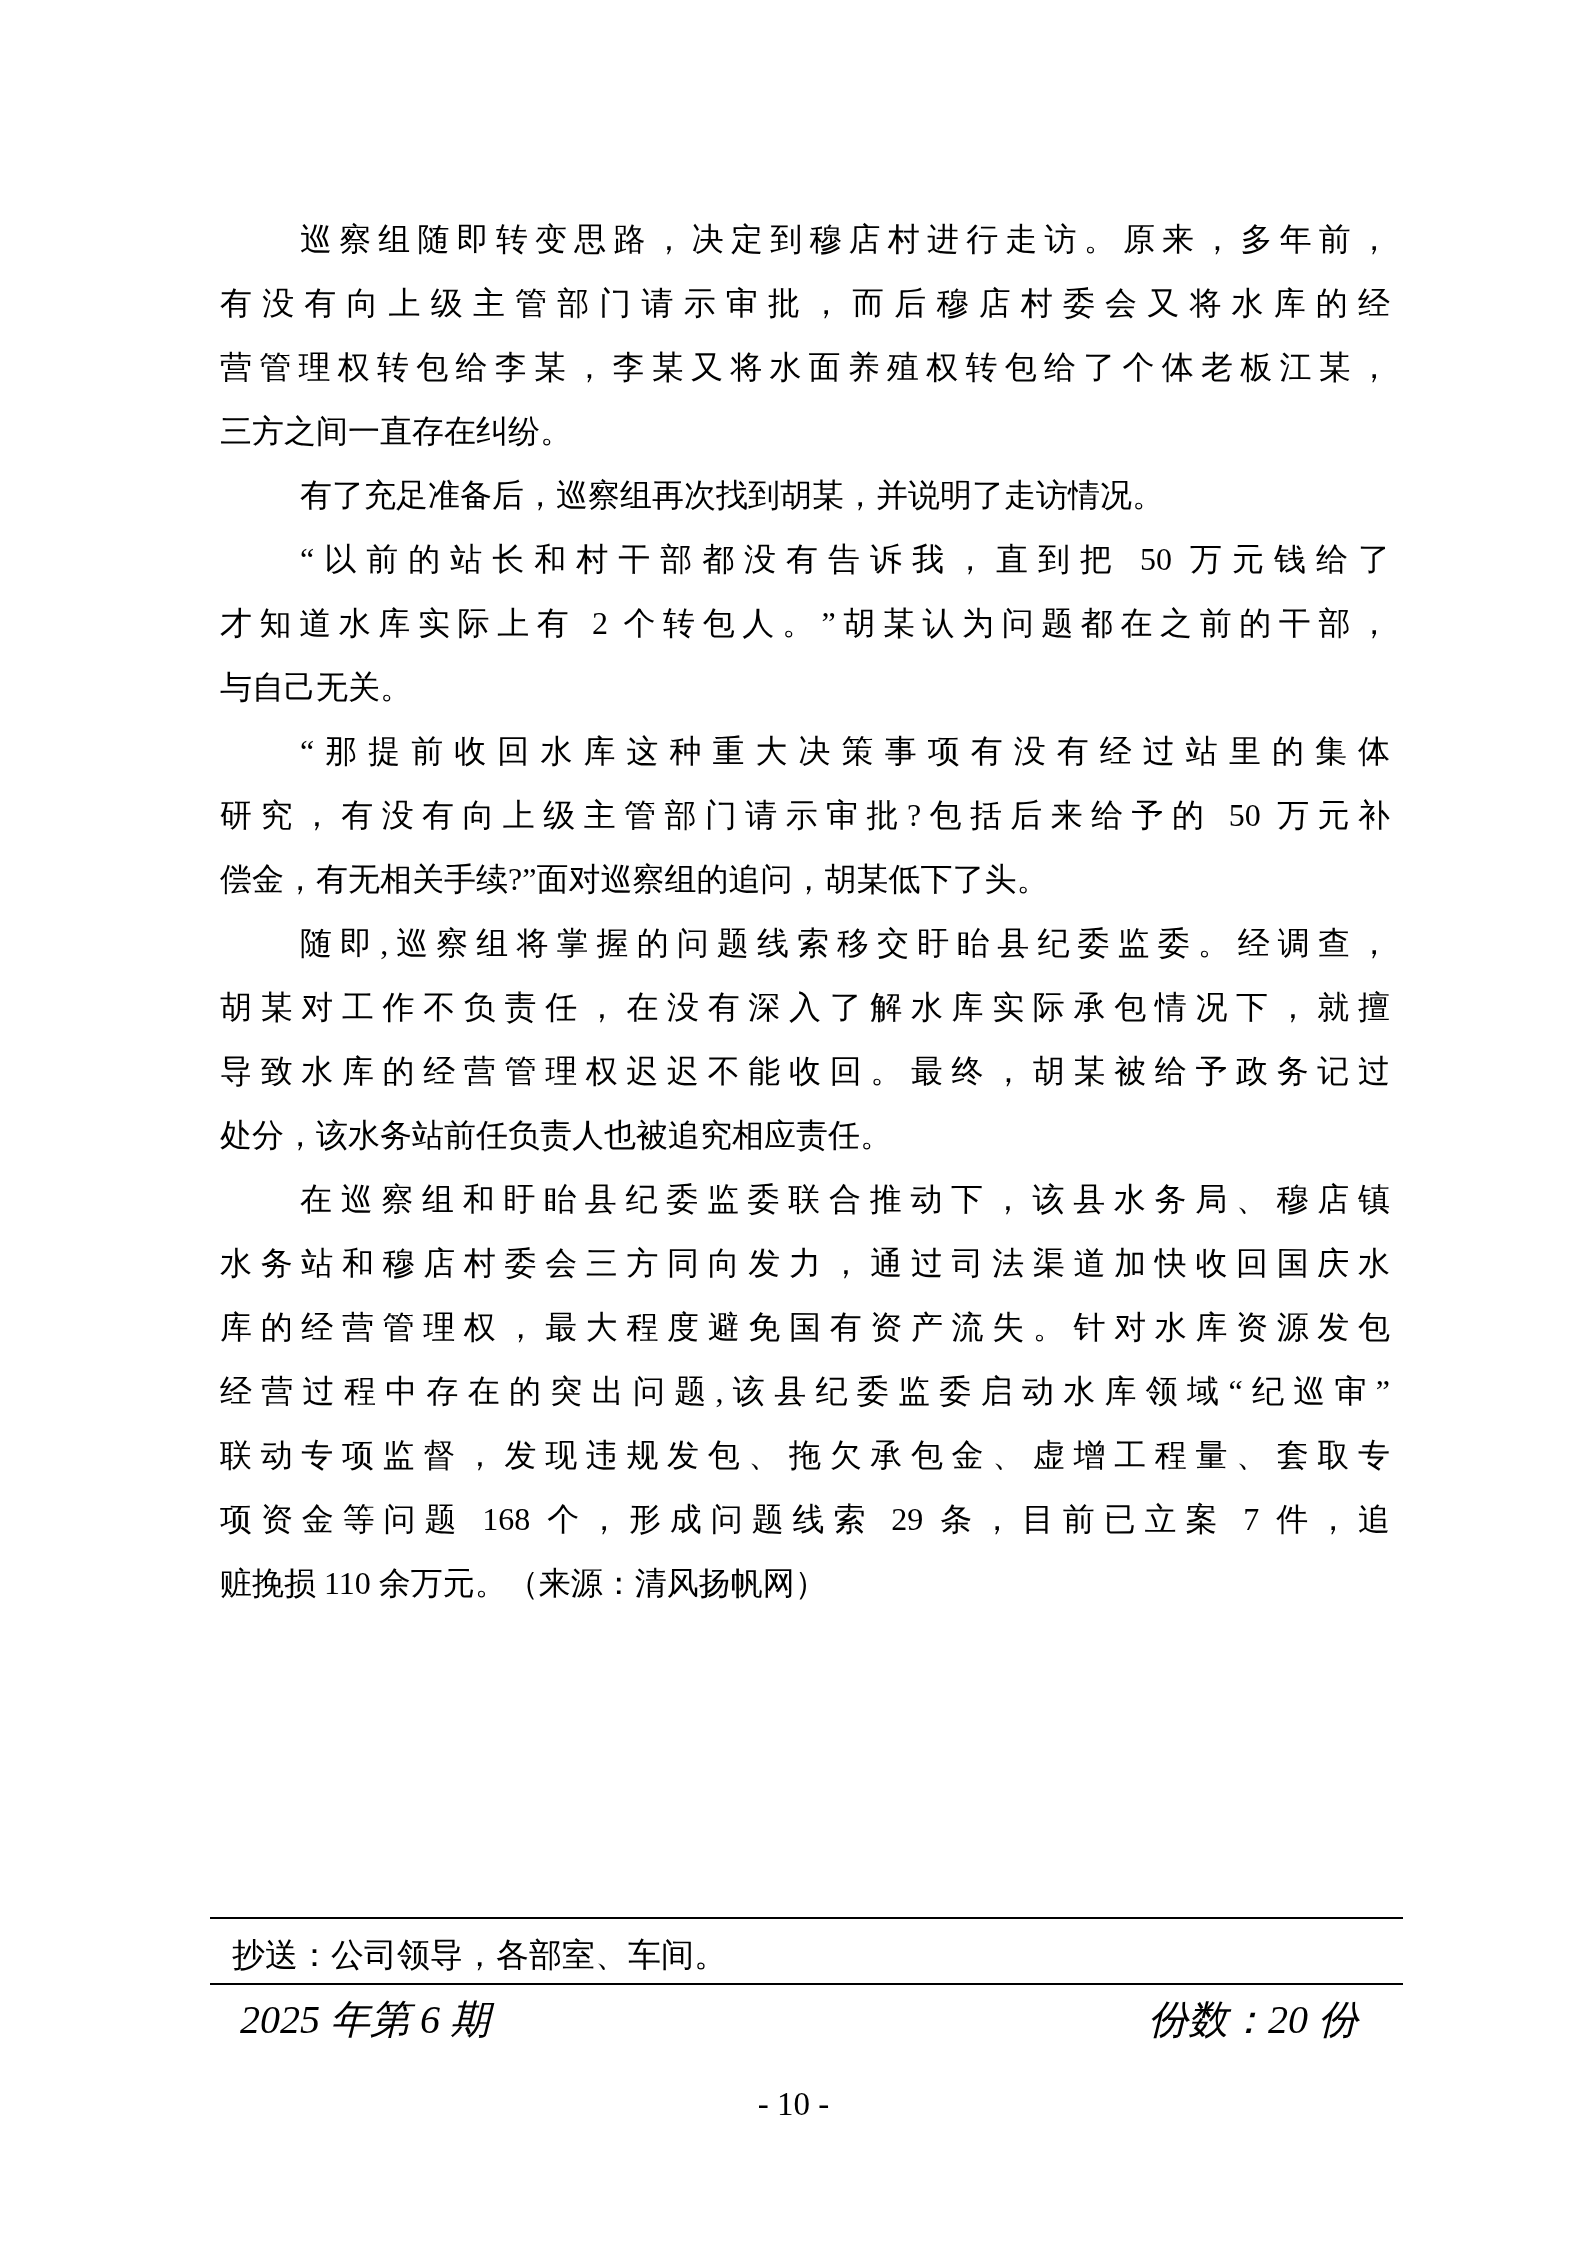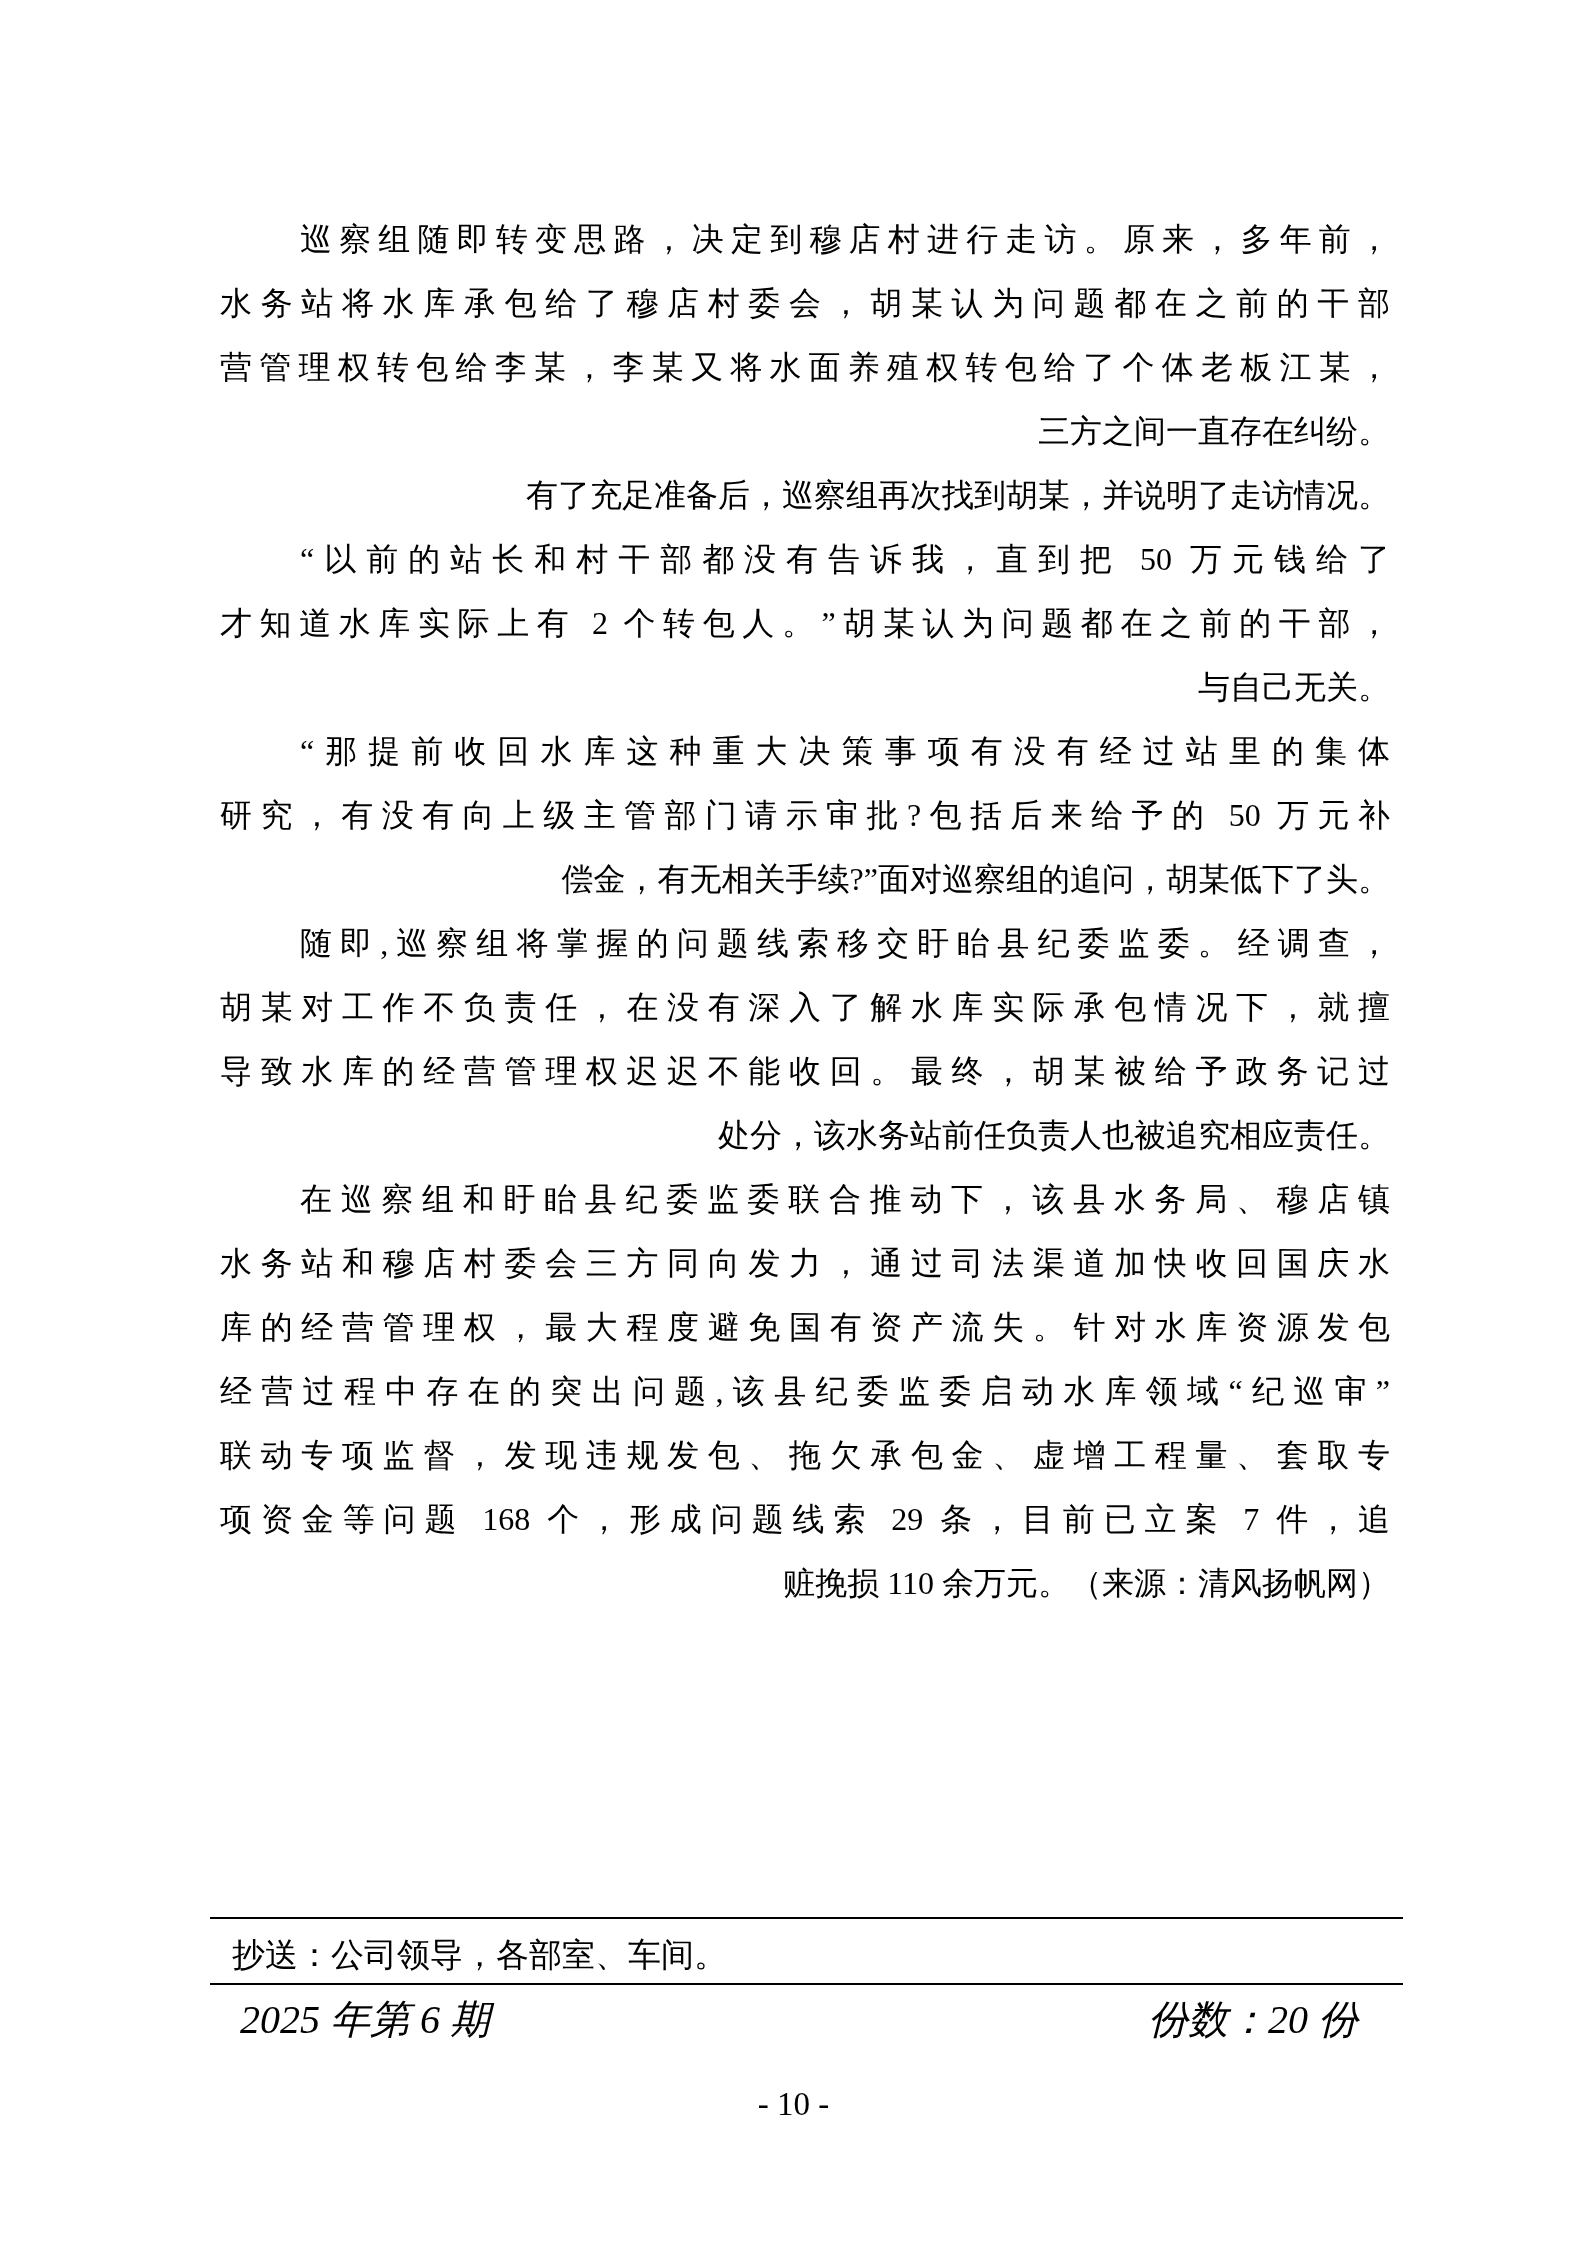--- a/index.html
+++ b/index.html
@@ -19,21 +19,21 @@
   .body-text {
     position: absolute;
     left: 220px;
     top: 210px;
     width: 1170px;
     font-size: 32px;
   }
   .body-line {
     height: 64px;
     line-height: 58px;
-    text-align: right;
+    text-align: left;
     text-justify: inter-character;
   }
   .body-line.fill {
     text-align: justify;
     text-align-last: justify;
   }
   .body-line.indent {
     text-indent: 80px;
   }
   .footer-rule {
@@ -77,21 +77,21 @@
     line-height: 40px;
   }
 </style>
 </head>
 <body>
 
 <div class="page">
 
   <div class="body-text">
       <div class="body-line indent fill">巡察组随即转变思路，决定到穆店村进行走访。原来，多年前，</div>
-      <div class="body-line fill">水务站将水库承包给了穆店村委会，胡某认为问题都在之前的干部</div>
+      <div class="body-line fill">有没有向上级主管部门请示审批，而后穆店村委会又将水库的经</div>
       <div class="body-line fill">营管理权转包给李某，李某又将水面养殖权转包给了个体老板江某，</div>
       <div class="body-line">三方之间一直存在纠纷。</div>
       <div class="body-line indent">有了充足准备后，巡察组再次找到胡某，并说明了走访情况。</div>
       <div class="body-line indent fill">“以前的站长和村干部都没有告诉我，直到把 50 万元钱给了</div>
       <div class="body-line fill">才知道水库实际上有 2 个转包人。”胡某认为问题都在之前的干部，</div>
       <div class="body-line">与自己无关。</div>
       <div class="body-line indent fill">“那提前收回水库这种重大决策事项有没有经过站里的集体</div>
       <div class="body-line fill">研究，有没有向上级主管部门请示审批?包括后来给予的 50 万元补</div>
       <div class="body-line">偿金，有无相关手续?”面对巡察组的追问，胡某低下了头。</div>
       <div class="body-line indent fill">随即,巡察组将掌握的问题线索移交盱眙县纪委监委。经调查，</div>

